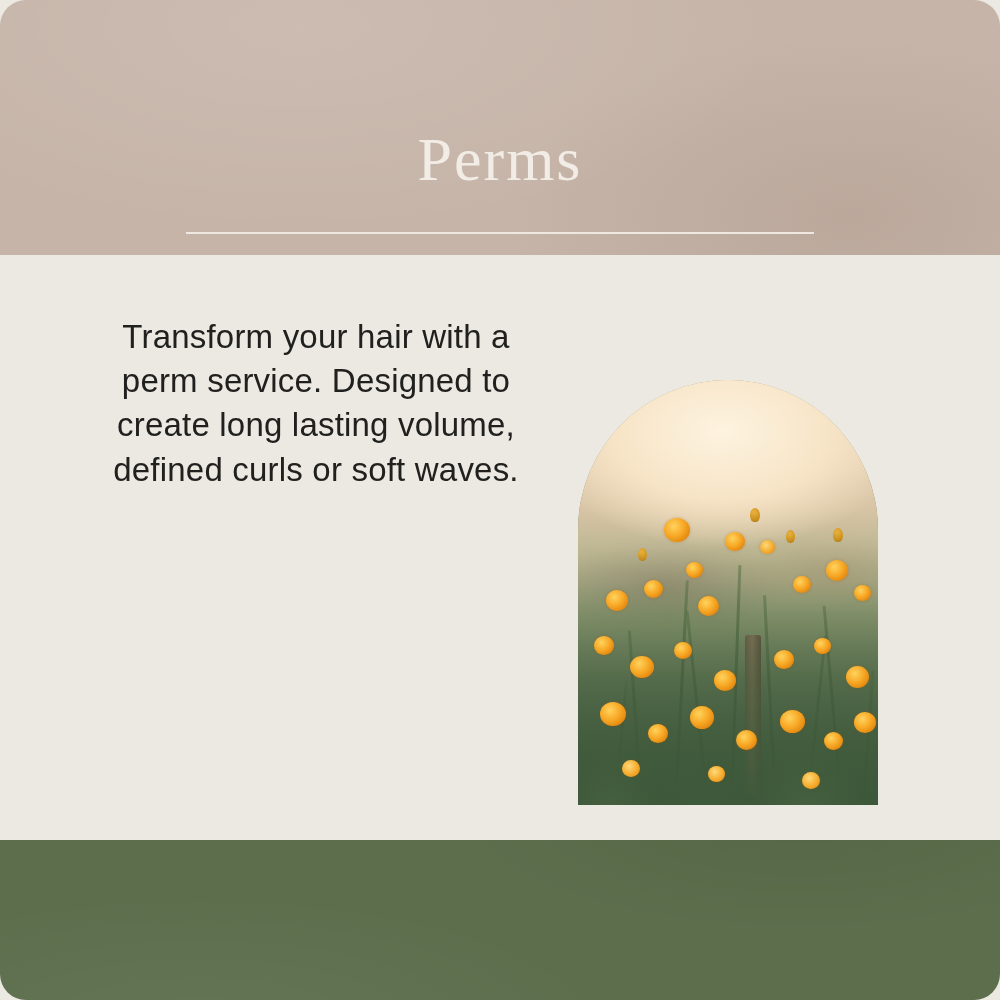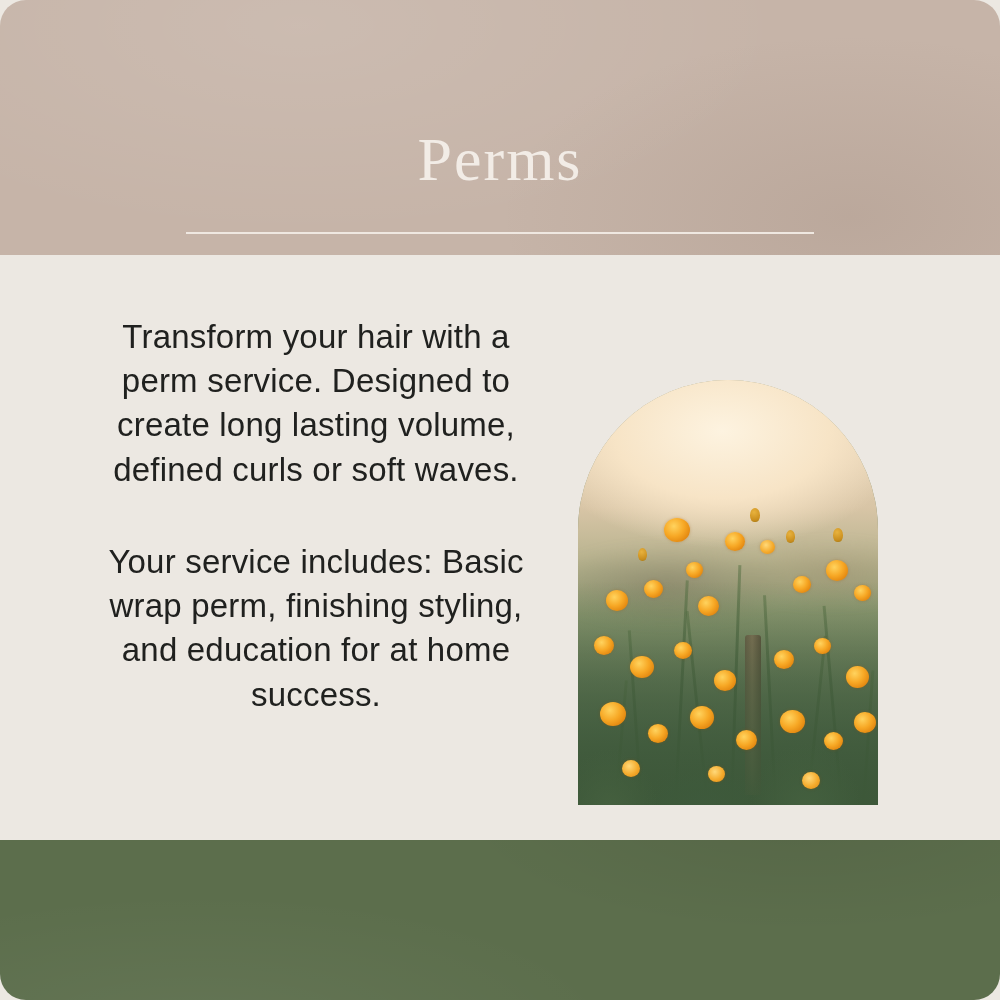--- a/index.html
+++ b/index.html
@@ -199,21 +199,20 @@
 
   <div class="header-band">
     <div class="header-title">Perms</div>
     <div class="header-rule"></div>
   </div>
 
   <div class="content-band">
 
     <div class="text-col">
       <p class="para">Transform your hair with a perm service. Designed to create long lasting volume, defined curls or soft waves.</p>
-      <p class="para second">Your service includes: Basic wrap perm, finishing styling, and education for at home success.</p>
     </div>
 
     <div class="arch-frame">
       <div class="arch">
         <div class="photo"></div>
         <div class="haze"></div>
 
         <div class="post"></div>
 
         <div class="stem" style="left:36px; top:300px; height:125px; transform:rotate(5deg);"></div>

